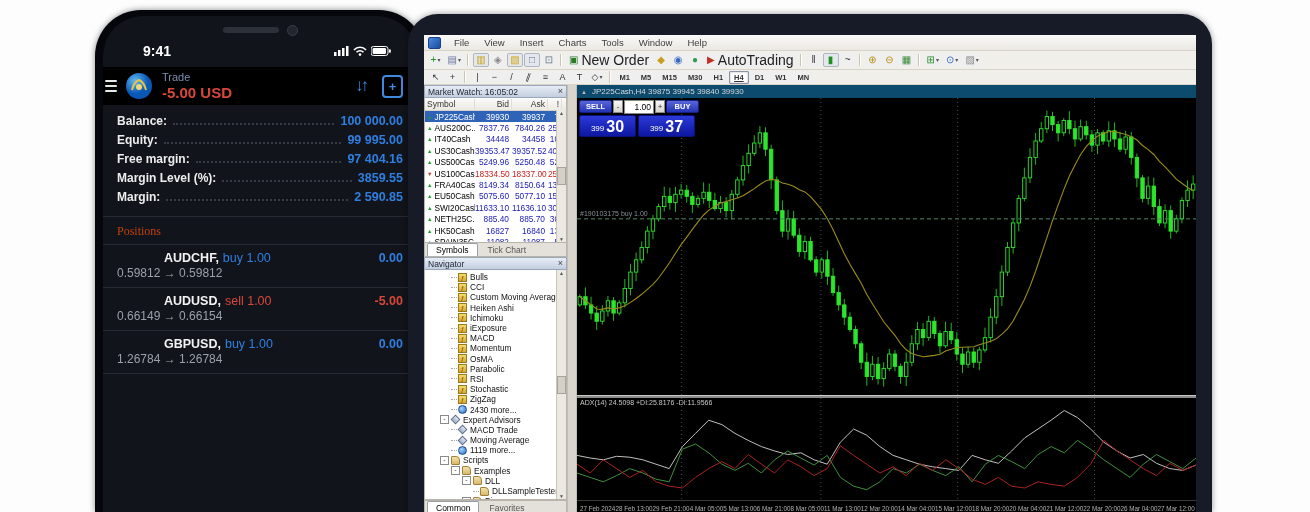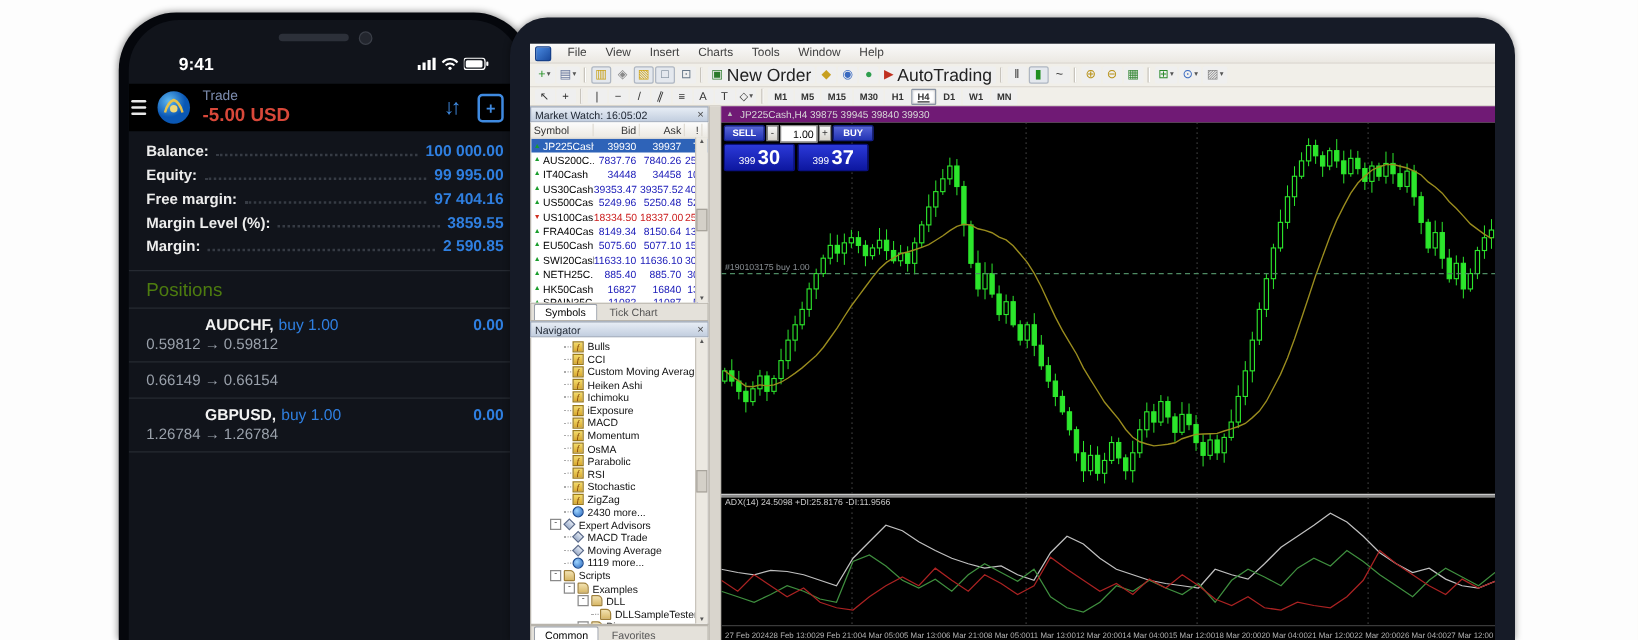--- a/index.html
+++ b/index.html
@@ -24,21 +24,21 @@
   .hdr-pnl{color:#d8483a;font-size:15px;font-weight:bold;}
   .hdr-icons{display:flex;align-items:center;gap:16px;}
   .sort-icon{color:#3f8ae0;font-size:17px;font-weight:bold;letter-spacing:-3px;}
   .neworder-icon{width:17px;height:19px;border:2px solid #3f8ae0;border-radius:4px;color:#3f8ae0;
     display:flex;align-items:center;justify-content:center;font-size:13px;font-weight:bold;}
   .account{padding:9px 14px 4px 14px;}
   .acc-row{display:flex;align-items:baseline;height:19px;}
   .acc-label{color:#ededed;font-weight:bold;font-size:12px;white-space:nowrap;}
   .acc-leader{flex:1;border-bottom:2px dotted #363b44;margin:0 6px 4px 6px;}
   .acc-value{color:#2f7fe0;font-weight:bold;font-size:12.5px;white-space:nowrap;}
-  .positions-title{color:#4d7c0f;font-size:15px;padding:7px 14px 5px 14px;border-top:1px solid #262a32;margin-top:3px;}
+  .positions-title{color:#c2410c;font-size:12px;padding:7px 14px 5px 14px;border-top:1px solid #262a32;margin-top:3px;font-family:Liberation Serif, serif;}
   .pos-row{padding:6px 14px 7px 14px;border-bottom:1px solid #262a32;}
   .pos-row:first-child{border-top:1px solid #262a32;}
   .pos-l1{display:flex;align-items:baseline;margin-left:47px;}
   .pos-sym{color:#f2f2f2;font-weight:bold;font-size:12.5px;margin-right:4px;}
   .pos-side{font-size:12.5px;}
   .pos-side.buy{color:#2f7fe0;}
   .pos-side.sell{color:#d8483a;}
   .pos-pnl{margin-left:auto;font-weight:bold;font-size:12.5px;}
   .pos-pnl.profit{color:#2f7fe0;}
   .pos-pnl.loss{color:#d8483a;}
@@ -100,21 +100,21 @@
     font-size:7px;font-style:italic;text-align:center;line-height:8px;font-family:"Liberation Serif",serif;}
   .ico-globe{border-radius:50%;background:radial-gradient(circle at 35% 35%,#9fd4ff,#2a6ac0);border:1px solid #1a4a90;}
   .ico-ea{background:linear-gradient(#dfe6f2,#9fb0cc);border:1px solid #5a6a8a;transform:rotate(45deg);width:7px;height:7px;margin:1px 4px 1px 1px;}
   .ico-script{background:linear-gradient(#f2e2b0,#d8b868);border:1px solid #a08038;border-radius:1px 4px 1px 1px;}
   .scrollcol{position:absolute;right:0;top:0;bottom:0;width:9px;background:#ece9e2;border-left:1px solid #c8c4bc;
     display:flex;flex-direction:column;justify-content:space-between;align-items:center;font-size:5px;color:#555;}
   .scrollcol .sthumb{width:7px;height:16px;background:#d4d0c8;border:1px solid #a8a49c;}
 
   .splitter{width:8px;background:#d9d5cd;border-left:1px solid #c2beb6;border-right:1px solid #c2beb6;}
   .chart-col{flex:1;display:flex;flex-direction:column;min-width:0;}
-  .chart-titlebar{height:13px;background:#701a75;color:#d8d8d8;font-size:8px;display:flex;align-items:center;padding:0 4px;gap:5px;}
+  .chart-titlebar{height:13px;background:#0c4a6e;color:#d8d8d8;font-size:8px;display:flex;align-items:center;padding:0 4px;gap:5px;}
   .chart-titlebar .collapse{font-size:6px;color:#bbb;}
   .main-chart{position:relative;flex:1;background:#000;overflow:hidden;}
   .main-chart svg,.ind-chart svg{position:absolute;inset:0;width:100%;height:100%;}
   .pane-split{height:2px;background:#8a8a8a;border-top:1px solid #c8c8c8;}
   .ind-chart{position:relative;height:102px;background:#000;overflow:hidden;}
   .ind-label{position:absolute;left:3px;top:1px;color:#c8c8c8;font-size:7px;z-index:2;}
   .time-axis{height:14px;background:#000;border-top:1px solid #3a3a3a;display:flex;align-items:center;
     justify-content:space-between;padding:0 3px;overflow:hidden;}
   .time-axis span{color:#b4b4b4;font-size:6.3px;white-space:nowrap;}
 
@@ -220,20 +220,25 @@
       <div id="position-list">
           <div class="pos-row">
             <div class="pos-l1">
               <span class="pos-sym">AUDCHF,</span>
               <span class="pos-side buy">buy 1.00</span>
               <span class="pos-pnl profit">0.00</span>
             </div>
             <div class="pos-prices">0.59812 → 0.59812</div>
           </div>
           <div class="pos-row">
+            <div class="pos-l1">
+              <span class="pos-sym">AUDUSD,</span>
+              <span class="pos-side sell">sell 1.00</span>
+              <span class="pos-pnl loss">-5.00</span>
+            </div>
             <div class="pos-prices">0.66149 → 0.66154</div>
           </div>
           <div class="pos-row">
             <div class="pos-l1">
               <span class="pos-sym">GBPUSD,</span>
               <span class="pos-side buy">buy 1.00</span>
               <span class="pos-pnl profit">0.00</span>
             </div>
             <div class="pos-prices">1.26784 → 1.26784</div>
           </div>

